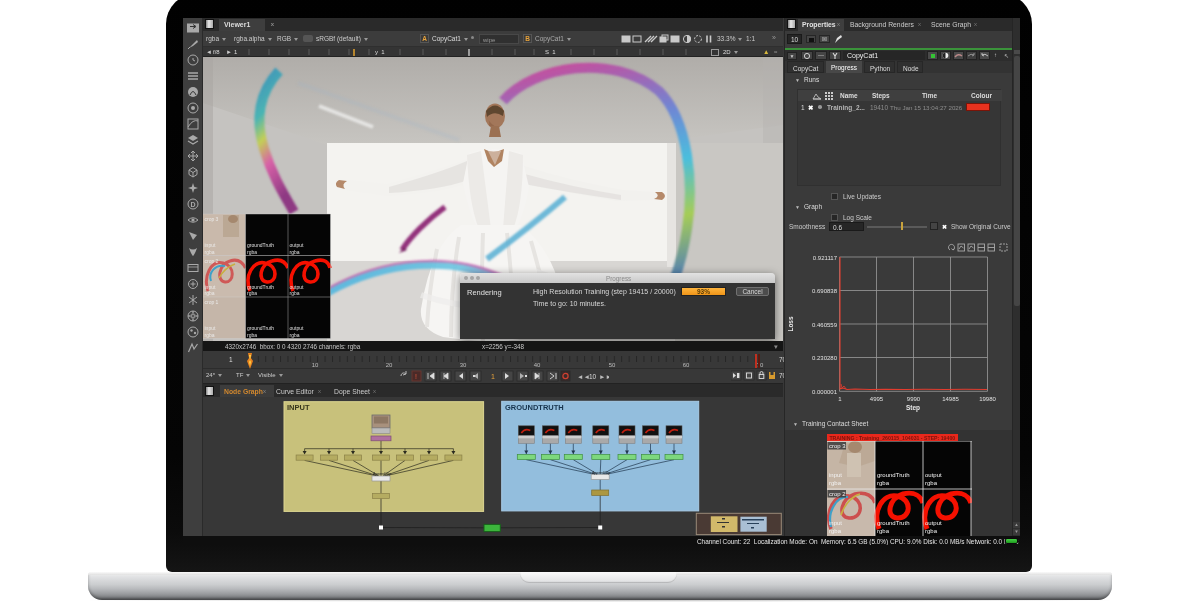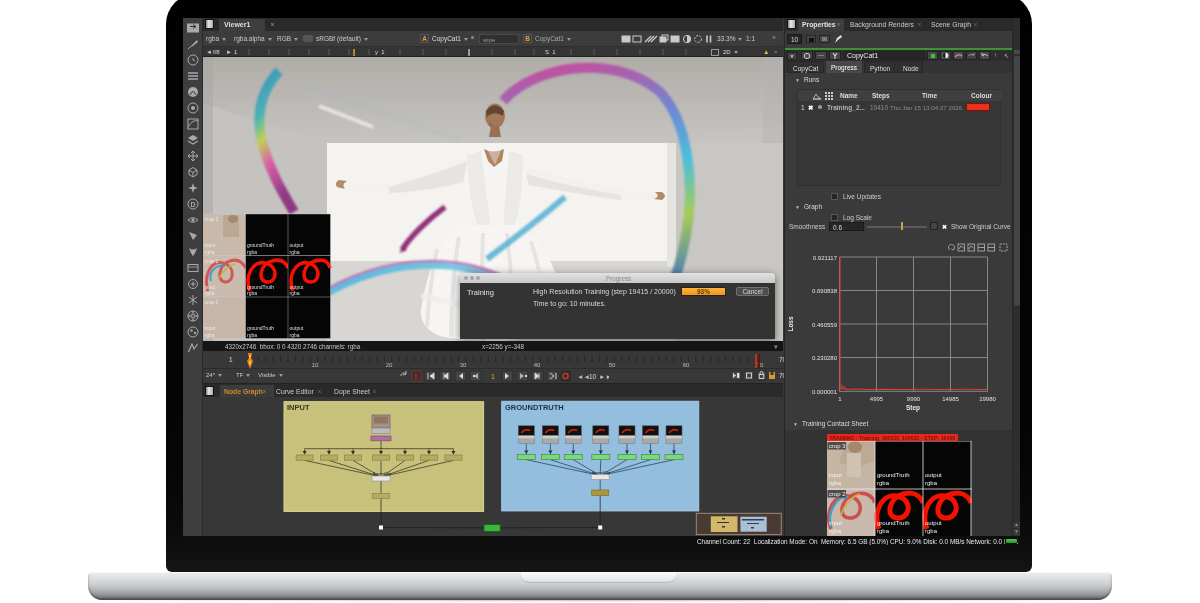--- a/index.html
+++ b/index.html
@@ -341,21 +341,21 @@
       </svg>
       
       <div id="pdialog" style="position:absolute;left:257px;top:216px;width:315px;height:66px;border-radius:4px 4px 0 0;box-shadow:0 2px 8px rgba(0,0,0,.5);">
         <div style="position:absolute;left:0;top:0;width:315px;height:10px;background:linear-gradient(180deg,#e2e2e2,#c9c9c9);border-radius:4px 4px 0 0;">
           <span style="position:absolute;left:4px;top:3px;width:4px;height:4px;border-radius:50%;background:#a5a5a5;"></span>
           <span style="position:absolute;left:10px;top:3px;width:4px;height:4px;border-radius:50%;background:#a5a5a5;"></span>
           <span style="position:absolute;left:16px;top:3px;width:4px;height:4px;border-radius:50%;background:#a5a5a5;"></span>
           <span style="position:absolute;left:146px;top:2px;font-size:6.3px;color:#8a8a8a;">Progress</span>
         </div>
         <div style="position:absolute;left:0;top:10px;width:315px;height:56px;background:#333333;">
-          <span style="position:absolute;left:7px;top:5px;font-size:7.5px;color:#e0e0e0;">Training</span>
+          <span style="position:absolute;left:7px;top:5px;font-size:7.5px;color:#e0e0e0;">Rendering</span>
           <span style="position:absolute;left:73px;top:5px;font-size:7px;color:#d8d8d8;">High Resolution Training (step 19415 / 20000)</span>
           <span style="position:absolute;left:73px;top:17px;font-size:7px;color:#d8d8d8;">Time to go: 10 minutes.</span>
           <div style="position:absolute;left:221px;top:3.5px;width:45px;height:9px;background:linear-gradient(180deg,#ffb43c,#ef9519);border:1px solid #222;text-align:center;font-size:6.5px;line-height:7px;color:#5a3c06;font-weight:bold;">93%</div>
           <div style="position:absolute;left:276px;top:3.5px;width:33px;height:9px;background:#4c4c4c;border:1px solid #707070;border-radius:2px;text-align:center;font-size:6.5px;line-height:7px;color:#d8d8d8;">Cancel</div>
         </div>
       </div>
       </div>
       <div id="bboxbar">
           <span class="txt" style="left:22px;top:2px;">4320x2746&nbsp; bbox: 0 0 4320 2746 channels: rgba</span>
           <span class="txt" style="left:279px;top:2px;">x=2256 y=-348</span>

